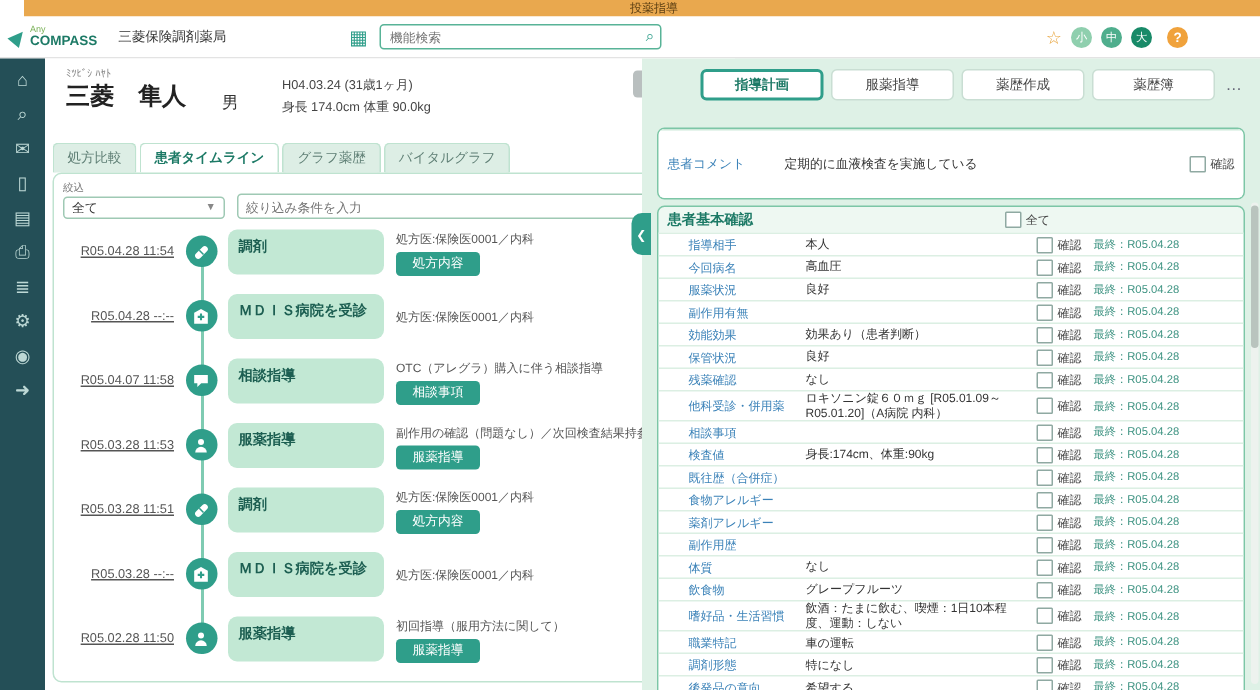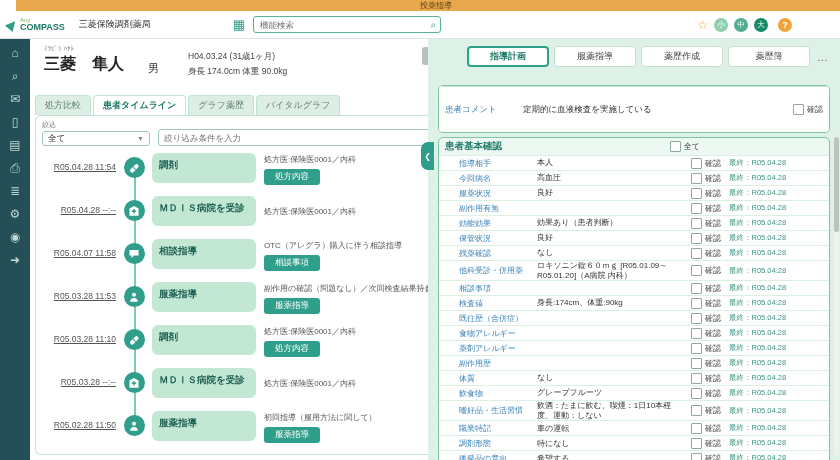--- a/index.html
+++ b/index.html
@@ -233,21 +233,21 @@
               <svg viewBox="0 0 16 16">
                 <circle cx="8" cy="5.3" r="2.3" fill="#fff"></circle>
                 <path d="M3.6 13.4a4.4 4.4 0 0 1 8.8 0z" fill="#fff"></path>
               </svg>
             </div>
           </div>
           <div class="tl-card">服薬指導</div>
           <div class="tl-right"><div class="tl-desc">副作用の確認（問題なし）／次回検査結果持参</div><button class="tl-btn">服薬指導</button></div>
         </div>
         <div class="tl-row">
-          <div class="tl-date">R05.03.28 11:10</div>
+          <div class="tl-date">R05.03.28 11:51</div>
           <div class="tl-nodecol">
             <div class="tl-node">
               <svg viewBox="0 0 16 16">
                 <path d="M4.2 9.2l5-5a2.3 2.3 0 1 1 3.3 3.3l-5 5a2.3 2.3 0 1 1-3.3-3.3z" fill="#fff"></path>
                 <line x1="6.7" y1="6.7" x2="9.9" y2="9.9" stroke="#2f9e8a" stroke-width="1.2"></line>
               </svg>
             </div>
           </div>
           <div class="tl-card">調剤</div>
           <div class="tl-right"><div class="tl-desc">処方医:保険医0001／内科</div><button class="tl-btn">処方内容</button></div>

